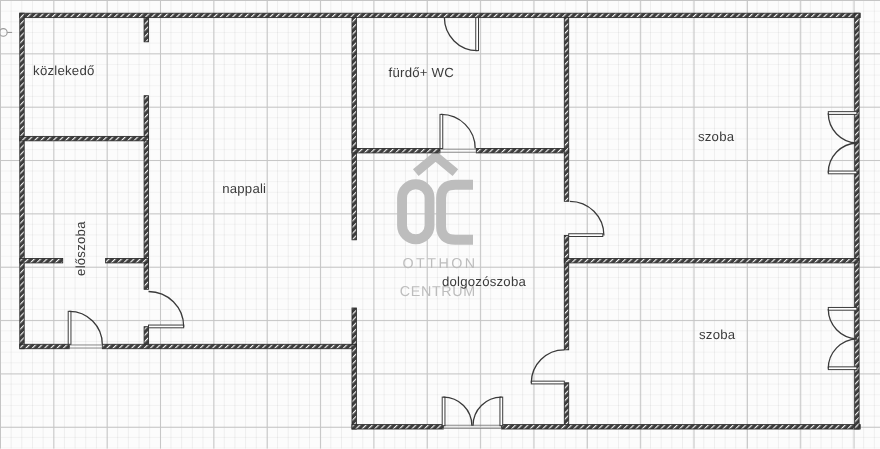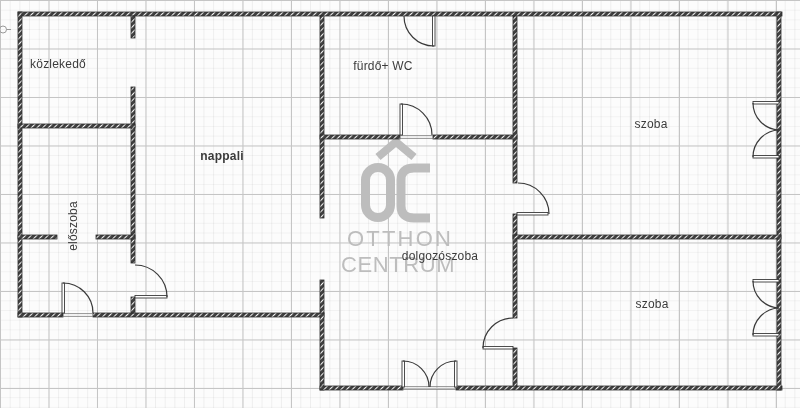--- a/index.html
+++ b/index.html
@@ -22,21 +22,21 @@
     font-size:12px;
     color:#3b3b3b;
     white-space:nowrap;
     transform:translate(-50%,-50%);
     letter-spacing:.2px;
   }
   .room-label.vertical{transform:translate(-50%,-50%) rotate(-90deg);}
   .wm-text{
     position:absolute;
     color:#bdbdbd;
-    font-size:22px;
+    font-size:13px;
     white-space:nowrap;
     transform:translate(-50%,-50%);
   }
   .wm-line1{letter-spacing:2.2px;}
   .wm-line2{letter-spacing:.6px;}
 </style>
 </head>
 <body>
 
 <div class="plan">
@@ -140,19 +140,19 @@
     <g stroke="#999" fill="none" stroke-width="1">
       <circle cx="3" cy="29.5" r="3.5"></circle>
       <line x1="6.5" y1="29.5" x2="11" y2="29.5"></line>
     </g>
   </svg>
 
   <div class="wm-text wm-line1" style="left:400px;top:239px;">OTTHON</div>
   <div class="wm-text wm-line2" style="left:398px;top:265px;">CENTRUM</div>
 
   <div class="room-label" style="left:58px;top:64px;">közlekedő</div>
-  <div class="room-label" style="left:222px;top:156px;font-weight:bold;">nappali</div>
+  <div class="room-label" style="left:222px;top:171px;">nappali</div>
   <div class="room-label" style="left:383px;top:66px;">fürdő+ WC</div>
   <div class="room-label" style="left:651px;top:124px;">szoba</div>
   <div class="room-label vertical" style="left:73px;top:226px;">előszoba</div>
   <div class="room-label" style="left:440px;top:256px;">dolgozószoba</div>
   <div class="room-label" style="left:652px;top:304px;">szoba</div>
 </div>
 
 </body></html>

